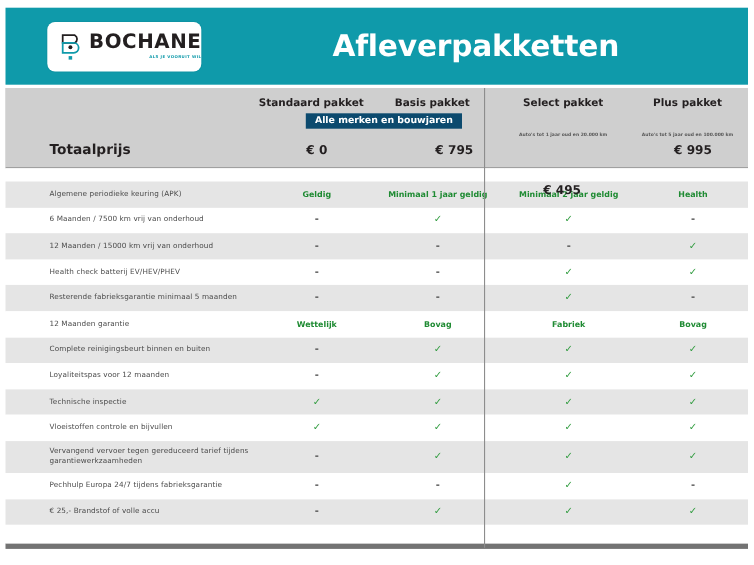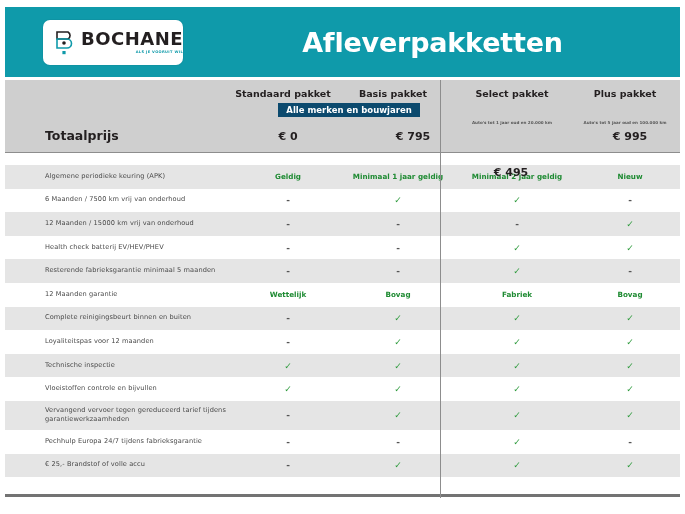--- a/index.html
+++ b/index.html
@@ -183,21 +183,21 @@
   .total-val.v2 { left: 358px; width: 100px; text-align: center; }
   .total-val.v3 { left: 456px; width: 100px; margin-top: 36px; }
   .total-val.v4 { left: 575px; width: 100px; }
 
   
   .table-wrap {
     position: absolute;
     left: 5px; top: 152px;
     width: 675px;
     border-top: 1px solid #8d8d8d;
-    border-bottom: 3px solid #737373;
+    border-bottom: 5px solid #737373;
   }
   .spacer-row { height: 12px; background: #ffffff; }
   .row {
     position: relative;
     height: 23.6px;
     background: #ffffff;
   }
   .row.alt { background: #e5e5e5; }
   .row.tall { height: 29px; }
   .row-label {
@@ -284,21 +284,21 @@
   </div>
 
   <div class="table-wrap">
     <div class="spacer-row"></div>
     <div id="rows-host">
         <div class="row alt">
           <div class="row-label">Algemene periodieke keuring (APK)</div>
           <div class="cell k1 word">Geldig</div>
           <div class="cell k2 word">Minimaal 1 jaar geldig</div>
           <div class="cell k3 word">Minimaal 2 jaar geldig</div>
-          <div class="cell k4 word">Nieuw</div>
+          <div class="cell k4 word">Health</div>
         </div>
         <div class="row">
           <div class="row-label">6 Maanden / 7500 km vrij van onderhoud</div>
           <div class="cell k1 dash">-</div>
           <div class="cell k2 check">✓</div>
           <div class="cell k3 check">✓</div>
           <div class="cell k4 dash">-</div>
         </div>
         <div class="row alt">
           <div class="row-label">12 Maanden / 15000 km vrij van onderhoud</div>

